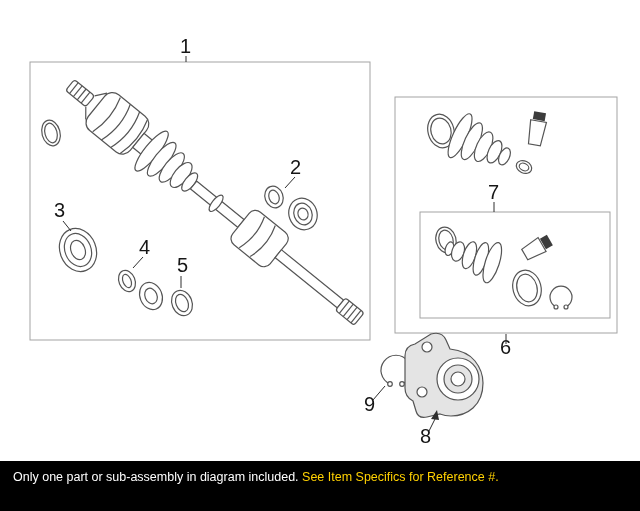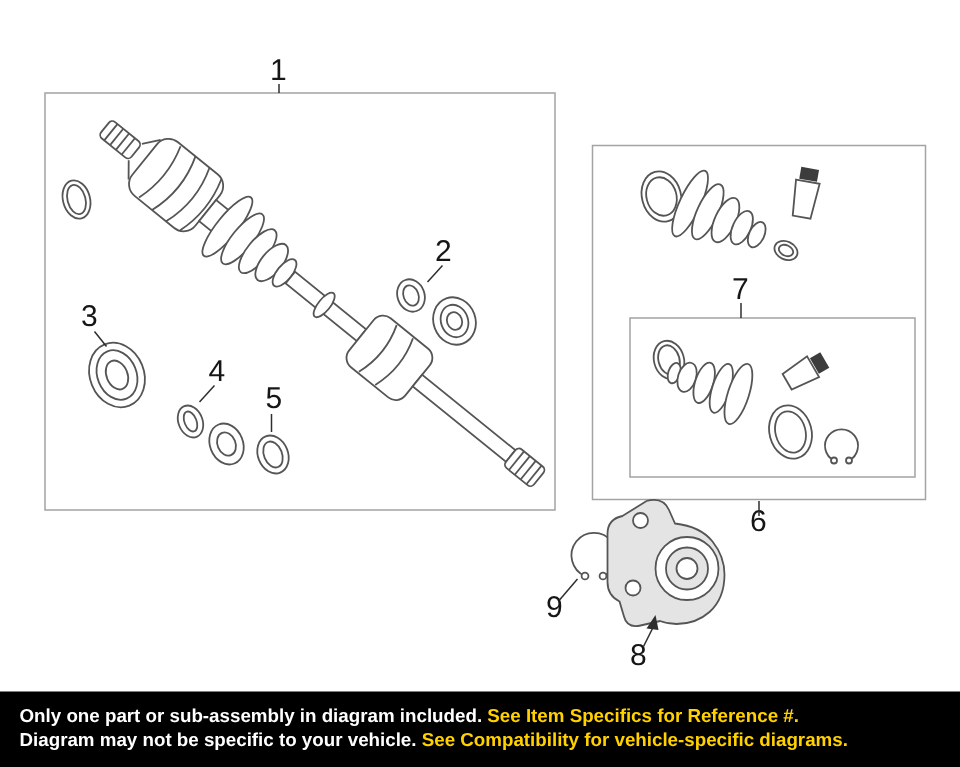--- a/index.html
+++ b/index.html
@@ -7,21 +7,21 @@
   .diagram{position:absolute;top:0;left:0;}
   .box{fill:none;stroke:#a3a3a3;stroke-width:1;}
   .part{fill:#ffffff;stroke:#555555;stroke-width:1.2;}
   .part-dark{fill:#3c3c3c;stroke:none;}
   .shade{fill:#e4e4e4;stroke:#555555;stroke-width:1.2;}
   .hole{fill:#ffffff;stroke:#555555;stroke-width:1.2;}
   .ldr{stroke:#2e2e2e;stroke-width:1;fill:none;}
   .arrowhead{fill:#2e2e2e;stroke:none;}
   .lbl{font-family:"Liberation Sans",sans-serif;font-size:20px;fill:#161616;}
   .banner{position:absolute;left:0;top:461px;width:640px;height:50px;background:#000;box-sizing:border-box;padding:8px 0 0 13px;}
-  .banner-line{font-size:12.5px;font-weight:bold;line-height:16px;color:#ffffff;white-space:nowrap;}
+  .banner-line{font-size:12.5px;font-weight:normal;line-height:16px;color:#ffffff;white-space:nowrap;}
   .hl{color:#ffd100;}
 </style>
 </head>
 <body>
 
 <div class="page">
 
   <svg class="diagram" width="640" height="461" viewBox="0 0 640 461">
 
     <rect class="box" x="30" y="62" width="340" height="278"></rect>
@@ -179,16 +179,15 @@
       <circle class="hole" cx="458" cy="379" r="7"></circle>
     </g>
     <text class="lbl" x="420" y="443">8</text>
     <line class="ldr" x1="429" y1="431" x2="436" y2="417"></line>
     <polygon class="arrowhead" points="437,410 431,419 439,420"></polygon>
 
   </svg>
 
   <div class="banner">
     <div class="banner-line"><span>Only one part or sub-assembly in diagram included. </span><span class="hl">See Item Specifics for Reference #.</span></div>
-    <div class="banner-line"><span>Diagram may not be specific to your vehicle. </span><span class="hl">See Compatibility for vehicle-specific diagrams.</span></div>
   </div>
 
 </div>
 
 </body></html>

